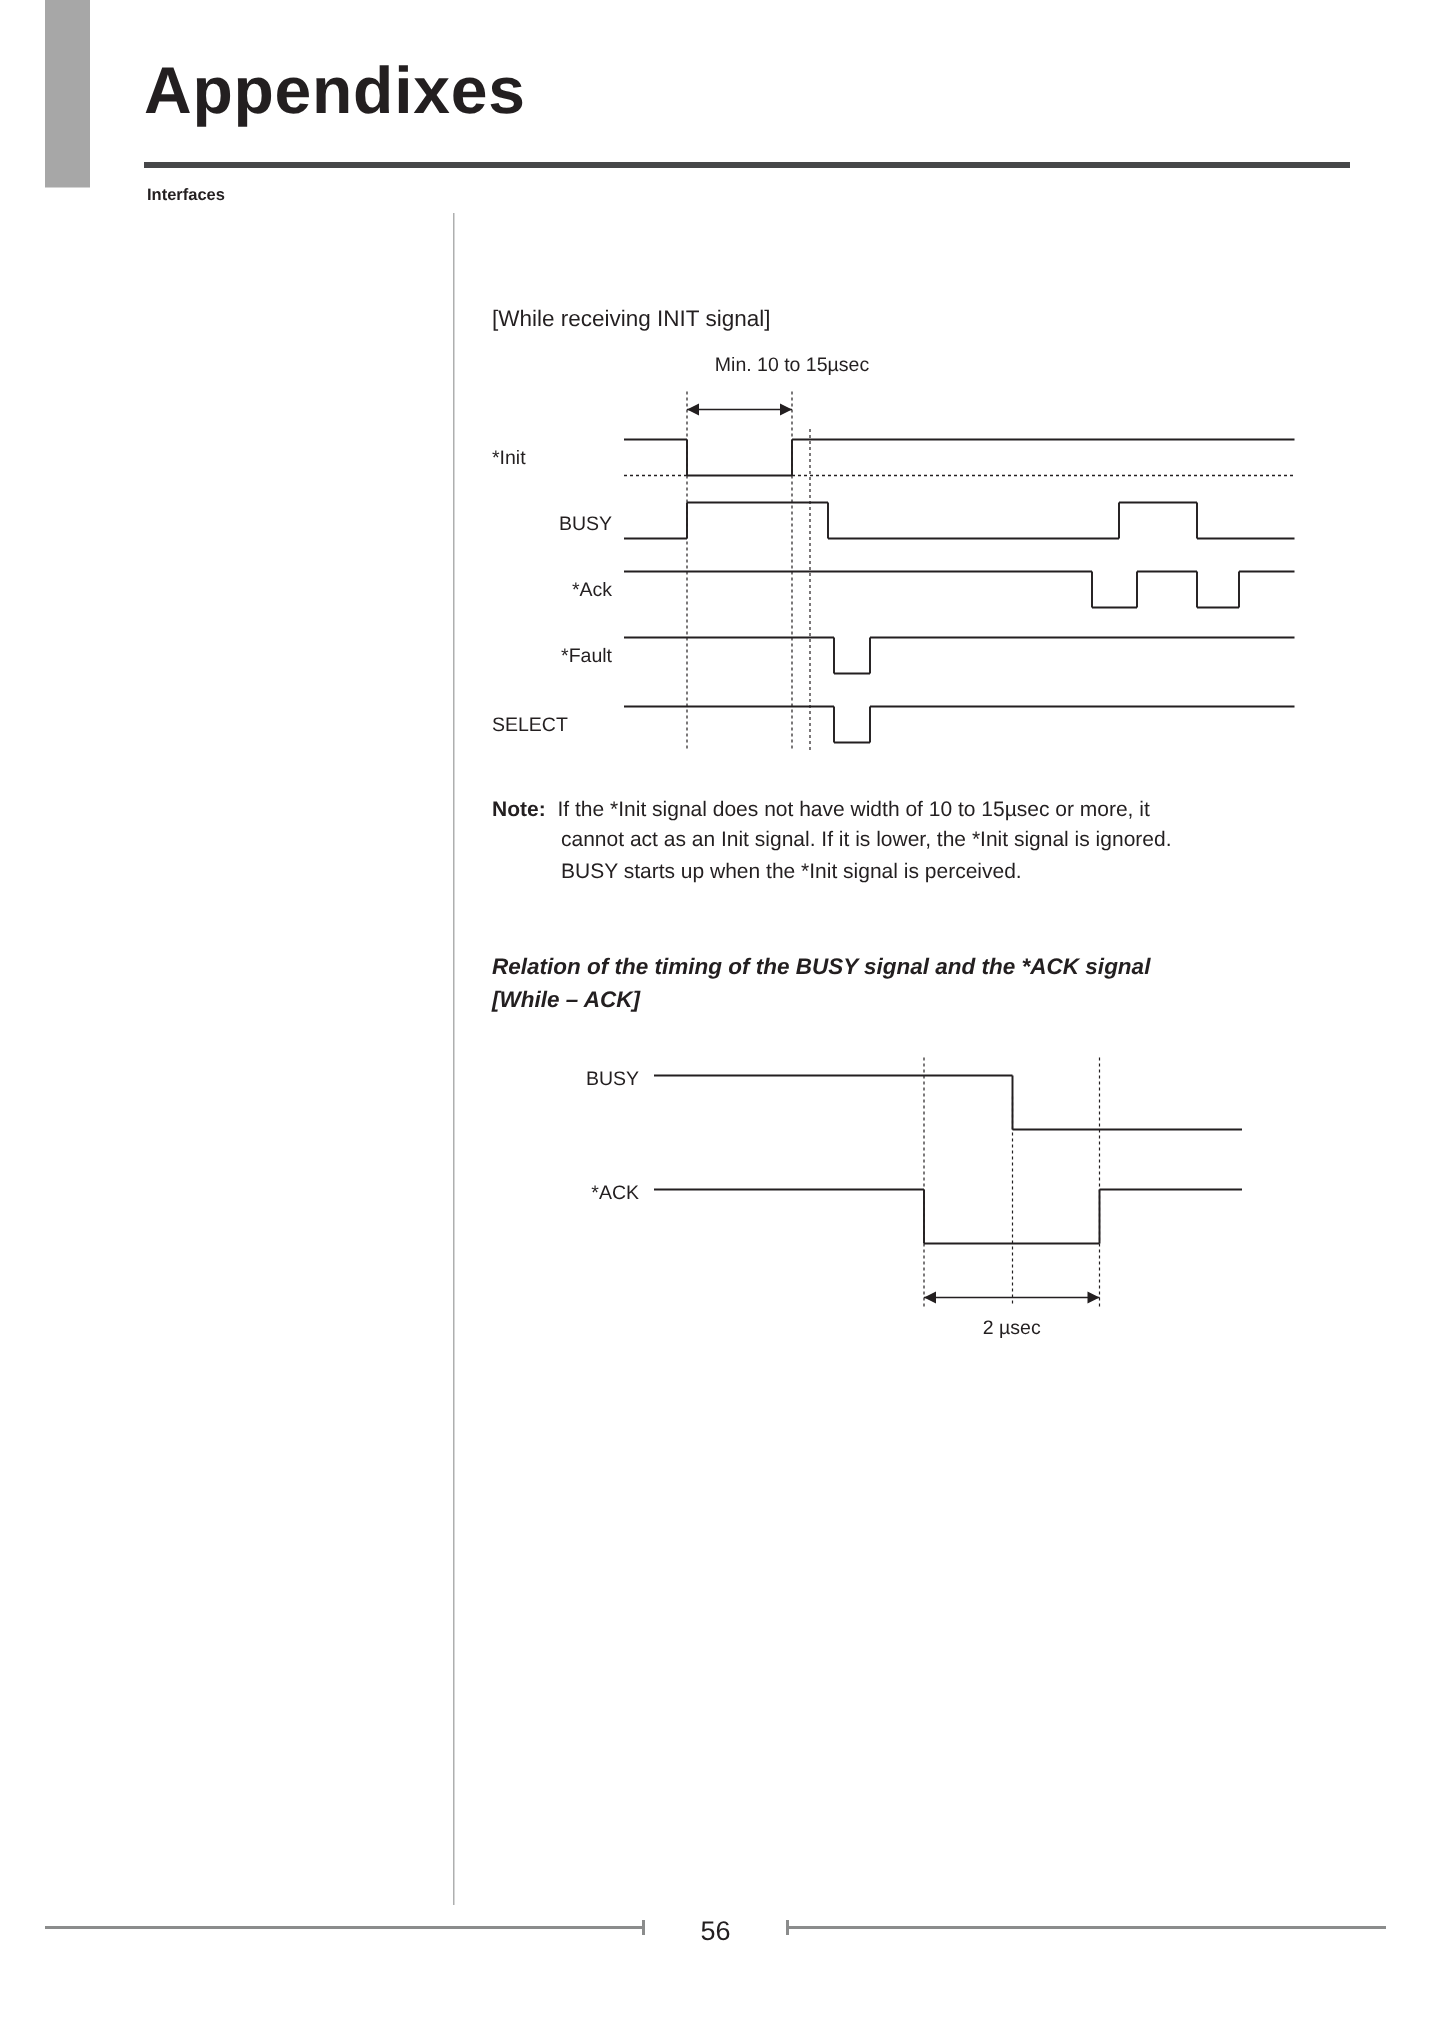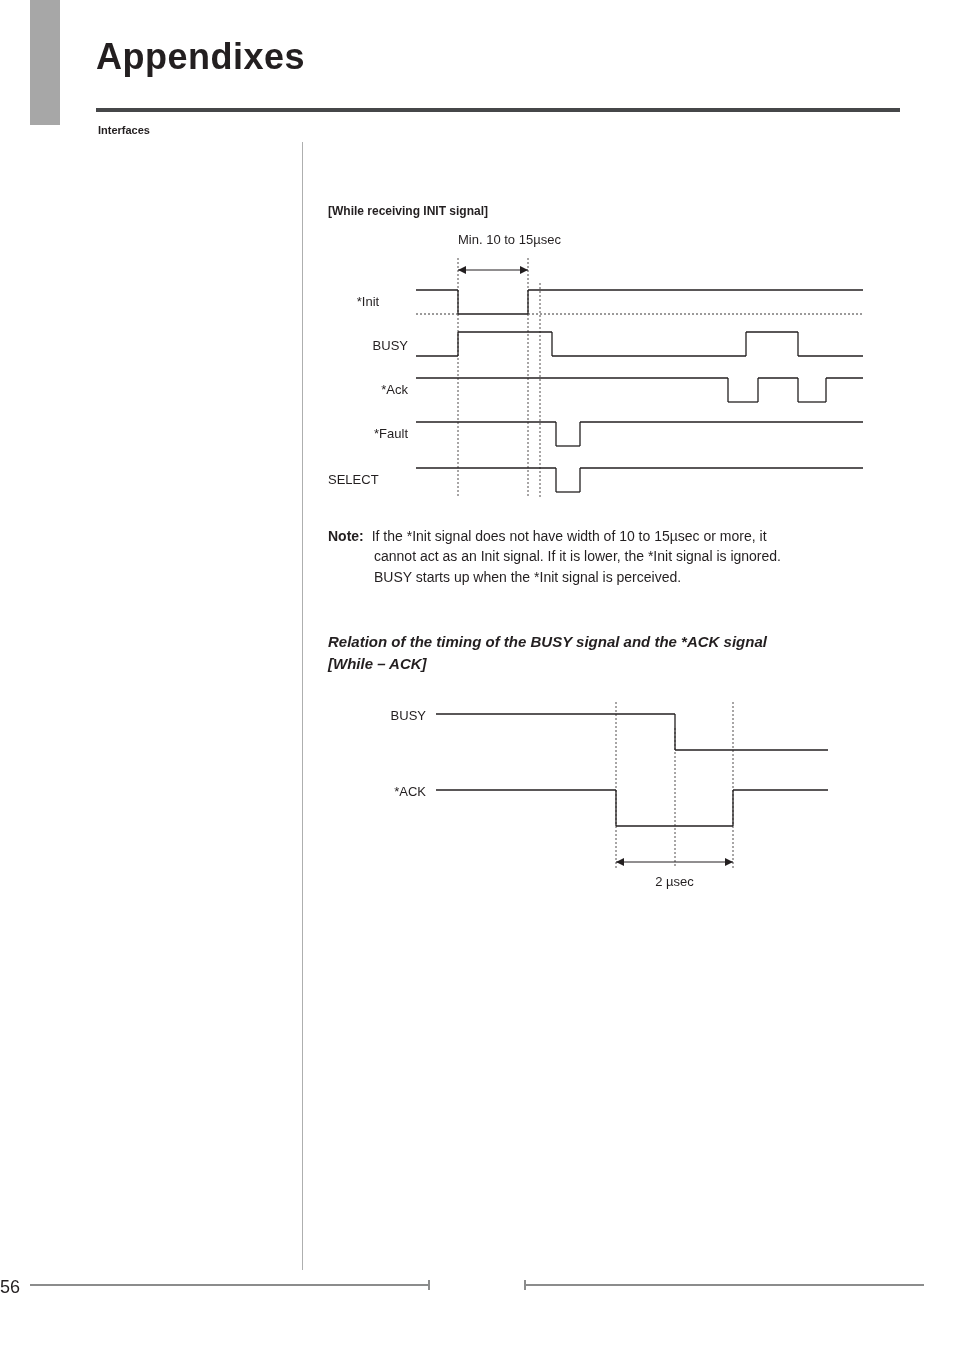--- a/index.html
+++ b/index.html
@@ -1,34 +1,34 @@
 <!DOCTYPE html>
 <html><head>
 <meta charset="utf-8">
 <style>
   * { margin: 0; padding: 0; box-sizing: border-box; }
   html, body { width: 954px; height: 1348px; background: #fff; font-family: "Helvetica Neue", Arial, sans-serif; color: #231f20; }
   .page { position: relative; width: 954px; height: 1348px; }
   .side-tab { position: absolute; left: 30px; top: 0; width: 30px; height: 125px; background: #a7a7a7; }
-  .title { position: absolute; left: 96px; top: 36px; font-size: 36px; font-weight: 700; letter-spacing: 0.5px; }
+  .title { position: absolute; left: 96px; top: 36px; font-size: 44px; font-weight: 700; letter-spacing: 0.5px; }
   .rule-thick { position: absolute; left: 96px; top: 108px; width: 804px; height: 4px; background: #464749; }
   .section-label { position: absolute; left: 98px; top: 124px; font-size: 11px; font-weight: 700; }
   .vertical-rule { position: absolute; left: 302px; top: 142px; width: 1px; height: 1128px; background: #aeafaf; }
   .content { position: absolute; left: 328px; top: 204px; width: 560px; }
-  .subhead { font-size: 12px; font-weight: 700; margin-bottom: 10px; }
+  .subhead { font-size: 15px; font-weight: 400; margin-bottom: 10px; }
   .diagram { position: relative; width: 560px; }
   .sig-label { position: absolute; font-size: 13px; color: #231f20; }
   .note-block { margin-top: 18px; font-size: 14px; line-height: 1.45; }
   .note-block .note-label { font-weight: 700; }
   .subhead2 { font-size: 15px; font-weight: 700; margin-top: 44px; line-height: 1.45; font-style: italic; }
   .footer-rule-l { position: absolute; left: 30px; bottom: 62px; height: 2px; width: 398px; background: #8b8c8c; }
   .footer-rule-r { position: absolute; right: 30px; bottom: 62px; height: 2px; width: 398px; background: #8b8c8c; }
   .footer-tick-l { position: absolute; left: 428px; bottom: 58px; width: 2px; height: 10px; background: #8b8c8c; }
   .footer-tick-r { position: absolute; right: 428px; bottom: 58px; width: 2px; height: 10px; background: #8b8c8c; }
-  .page-num { position: absolute; left: 0; right: 0; bottom: 50px; text-align: left; font-size: 18px; color: #231f20; }
+  .page-num { position: absolute; left: 0; right: 0; bottom: 50px; text-align: center; font-size: 18px; color: #231f20; }
   svg { display: block; }
 </style>
 </head>
 <body>
 
 <div class="page">
   <div class="side-tab"></div>
   <div class="title">Appendixes</div>
   <div class="rule-thick"></div>
   <div class="section-label">Interfaces</div>
@@ -92,22 +92,22 @@
         </g>
 
         <g stroke="#231f20" stroke-width="1.3" fill="none">
           <line x1="88" y1="240" x2="228" y2="240"></line>
           <line x1="228" y1="240" x2="228" y2="264"></line>
           <line x1="228" y1="264" x2="252" y2="264"></line>
           <line x1="252" y1="264" x2="252" y2="240"></line>
           <line x1="252" y1="240" x2="535" y2="240"></line>
         </g>
       </svg>
-      <div class="sig-label" style="left:130px; top:4px; width:140px; text-align:left;">Min. 10 to 15µsec</div>
-      <div class="sig-label" style="left:0; top:66px; width:80px; text-align:center;">*Init</div>
+      <div class="sig-label" style="left:130px; top:4px; width:140px; text-align:center;">Min. 10 to 15µsec</div>
+      <div class="sig-label" style="left:0; top:66px; width:80px; text-align:left;">*Init</div>
       <div class="sig-label" style="left:0; top:110px; width:80px; text-align:right;">BUSY</div>
       <div class="sig-label" style="left:0; top:154px; width:80px; text-align:right;">*Ack</div>
       <div class="sig-label" style="left:0; top:198px; width:80px; text-align:right;">*Fault</div>
       <div class="sig-label" style="left:0; top:244px; width:80px; ">SELECT</div>
     </div>
 
     <div class="note-block" style="text-align:justify;">
       <span class="note-label">Note:</span>
       <span style="margin-left:4px;">If the *Init signal does not have width of 10 to 15µsec or more, it</span><br>
       <span style="display:inline-block; padding-left:46px;">cannot act as an Init signal. If it is lower, the *Init signal is ignored.</span><br>

